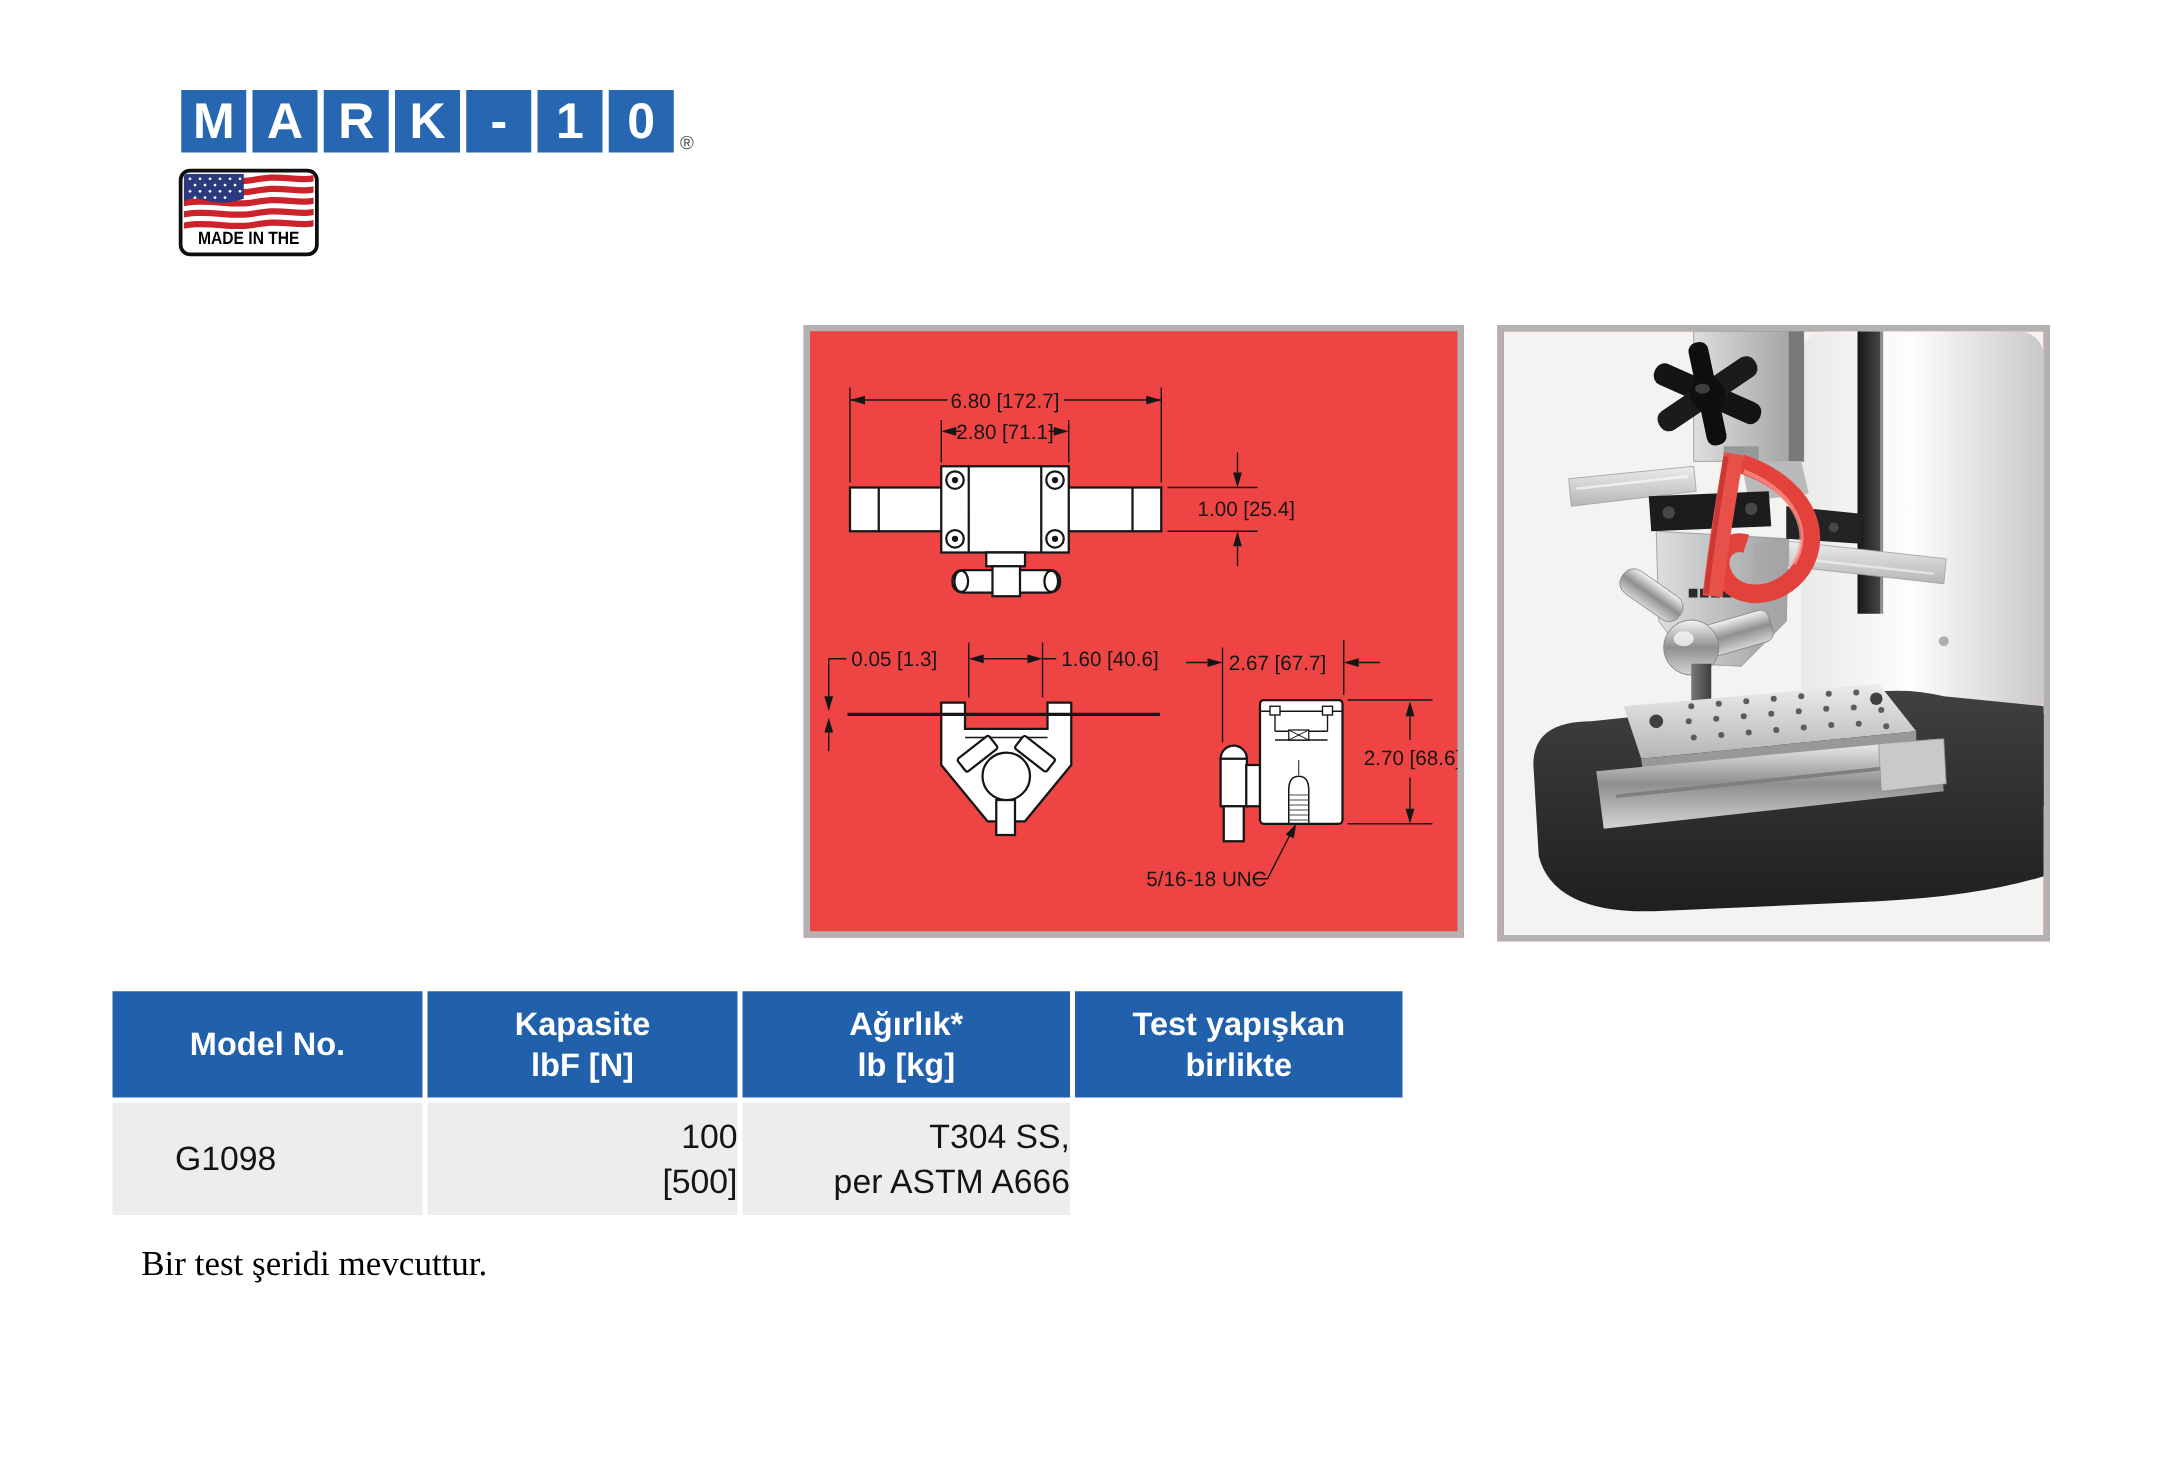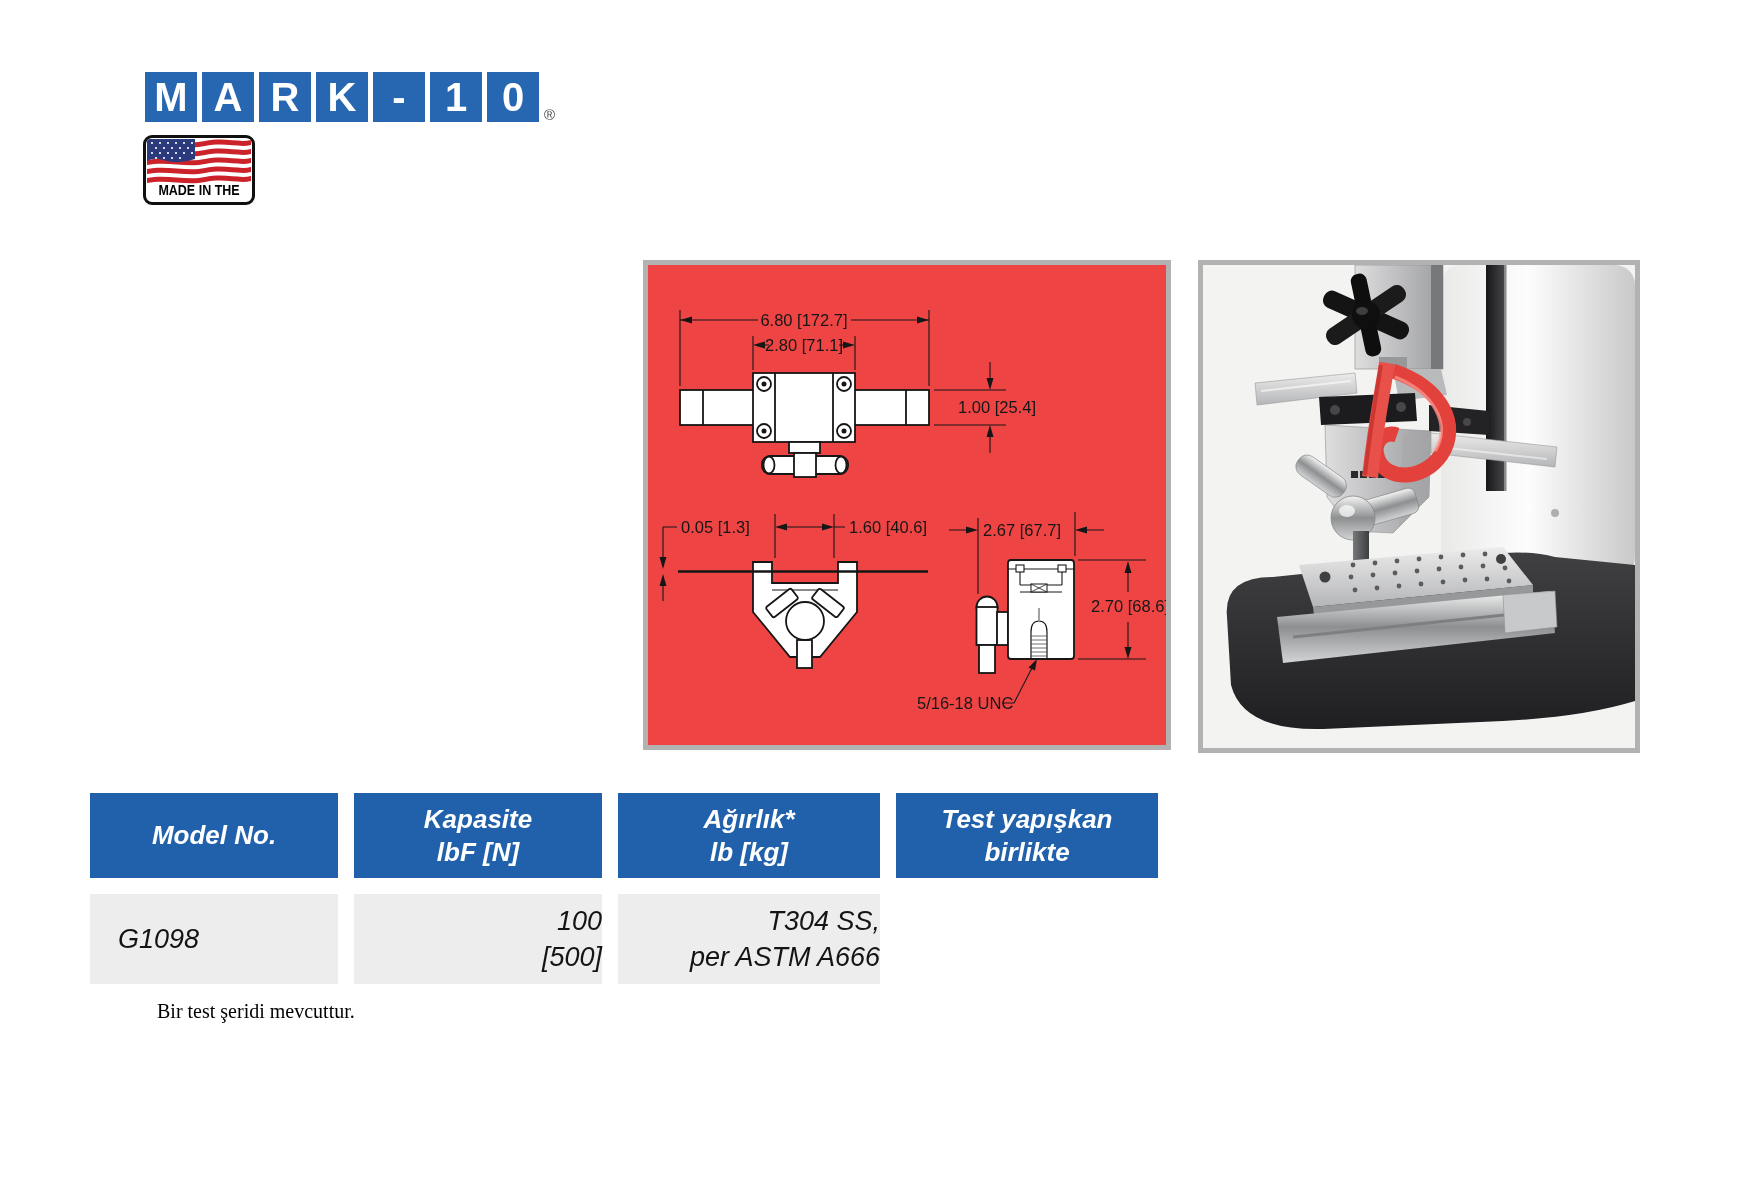--- a/index.html
+++ b/index.html
@@ -27,35 +27,35 @@
     color:#000;line-height:15px;transform:scaleY(1.15);
   }
   
   .panel{position:absolute;background:#ef4444;border:5px solid #b2b2b2;box-sizing:border-box;}
   .panel-drawing{left:643px;top:260px;width:528px;height:490px;}
   .panel-photo{left:1198px;top:260px;width:442px;height:493px;}
   
   .spec-table{
     position:absolute;left:90px;top:793px;width:1032px;
     display:grid;grid-template-columns:248px 248px 262px 262px;
-    grid-template-rows:85px 90px;gap:16px;font-style:italic;
+    grid-template-rows:85px 90px;gap:4px;
   }
   .th{
     background:#2161ab;color:#ffffff;font-weight:bold;font-size:26px;line-height:33px;
     display:flex;flex-direction:column;align-items:center;justify-content:center;text-align:center;
   }
   .td{
     background:#ededee;color:#141414;font-size:27px;line-height:36px;
     display:flex;flex-direction:column;align-items:flex-end;justify-content:center;text-align:center;padding-left:40px;
   }
-  .td.model{align-items:flex-start;padding-left:28px;box-sizing:border-box;}
+  .td.model{align-items:flex-start;padding-left:50px;box-sizing:border-box;}
   
   .notes{
     position:absolute;left:113px;top:994px;
-    font-family:"Liberation Serif",serif;font-size:20px;line-height:35px;color:#000;margin-left:44px;
+    font-family:"Liberation Serif",serif;font-size:28px;line-height:35px;color:#000;
   }
   
   .dimtxt{font-family:"Liberation Sans",sans-serif;font-size:16.5px;fill:#161616;}
 </style>
 </head>
 <body>
 
 <div class="logo-row">
   <div class="logo-tile">M</div>
   <div class="logo-tile">A</div>

